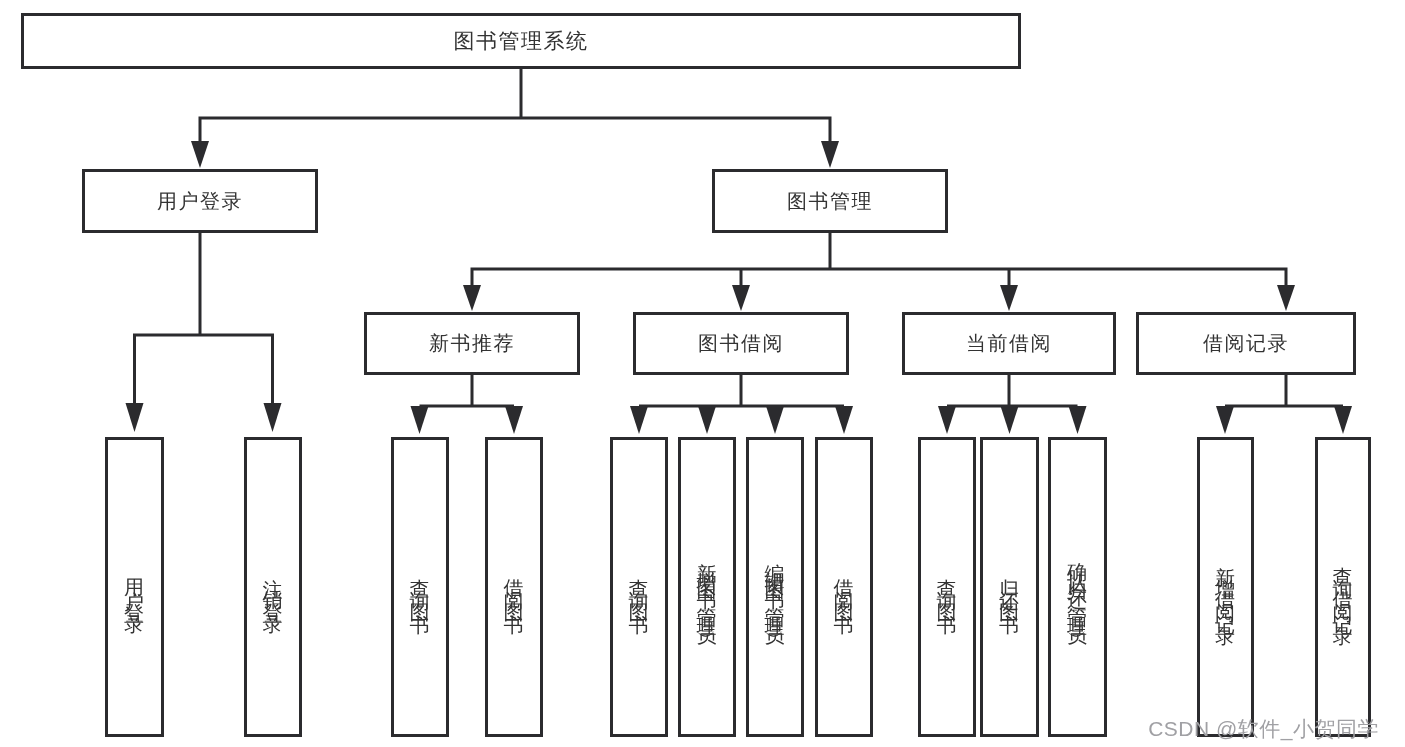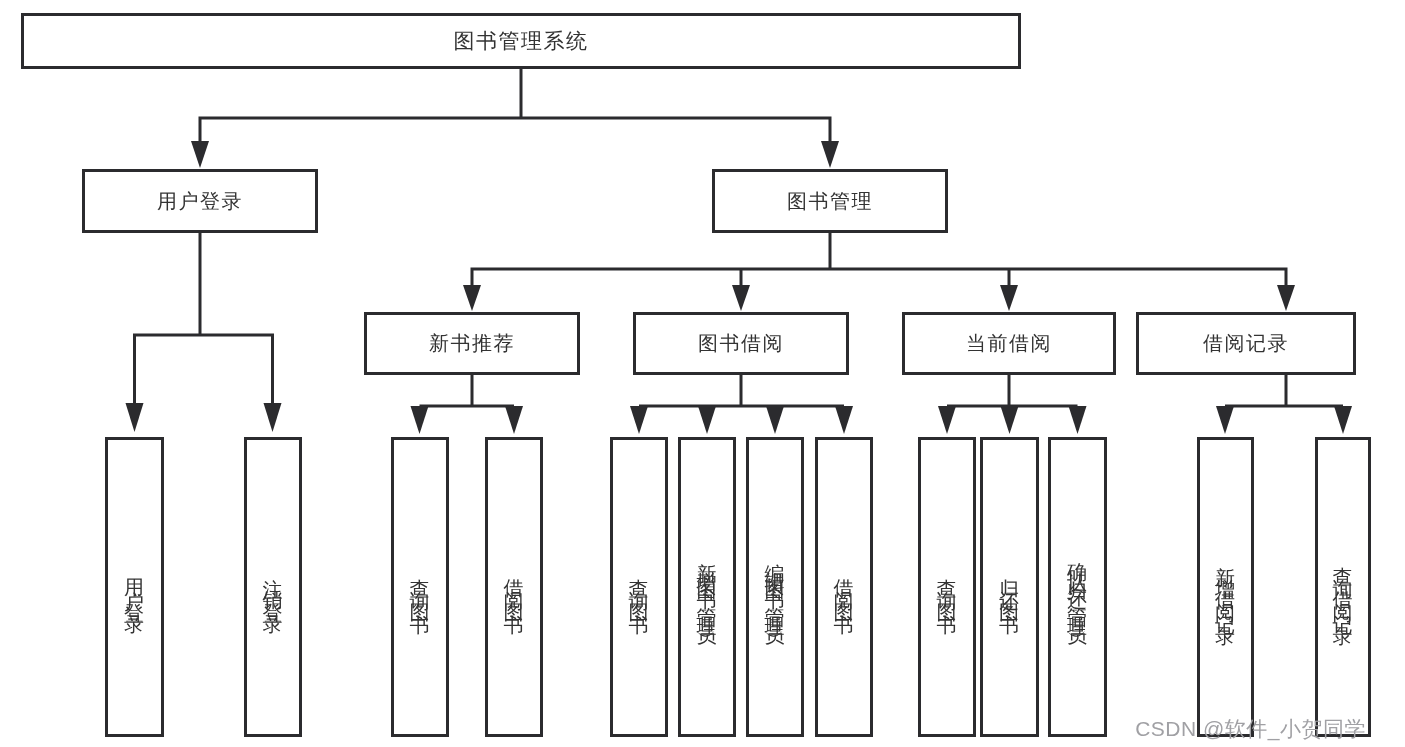--- a/index.html
+++ b/index.html
@@ -42,21 +42,21 @@
     writing-mode: vertical-rl;
     text-orientation: mixed;
     font-size: 20px;
     letter-spacing: 12px;
     line-height: 1;
     white-space: nowrap;
   }
   .vtext.long { letter-spacing: 9px; }
   .watermark {
     position: absolute;
-    right: 17px;
+    right: 4px;
     bottom: 4px;
     font-size: 21px;
     letter-spacing: 0.5px;
     color: #a0a0a4;
     z-index: 5;
     white-space: nowrap;
   }
 </style>
 </head>
 <body>

